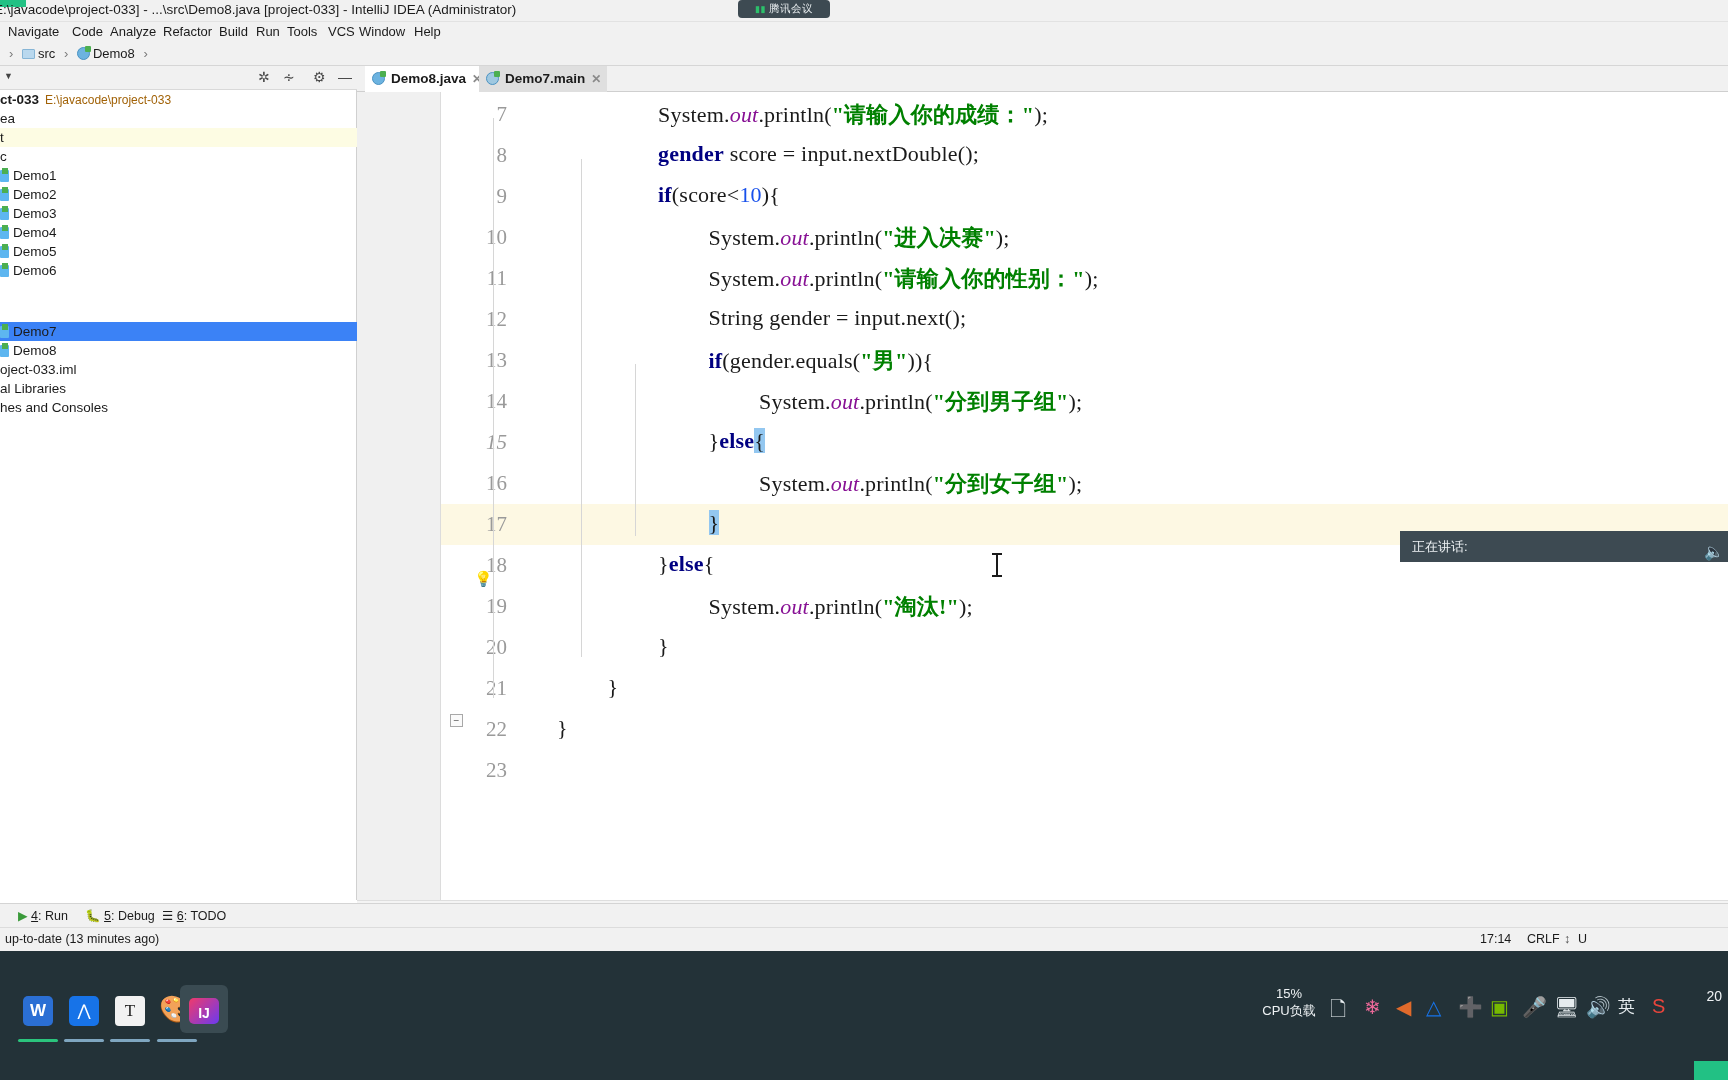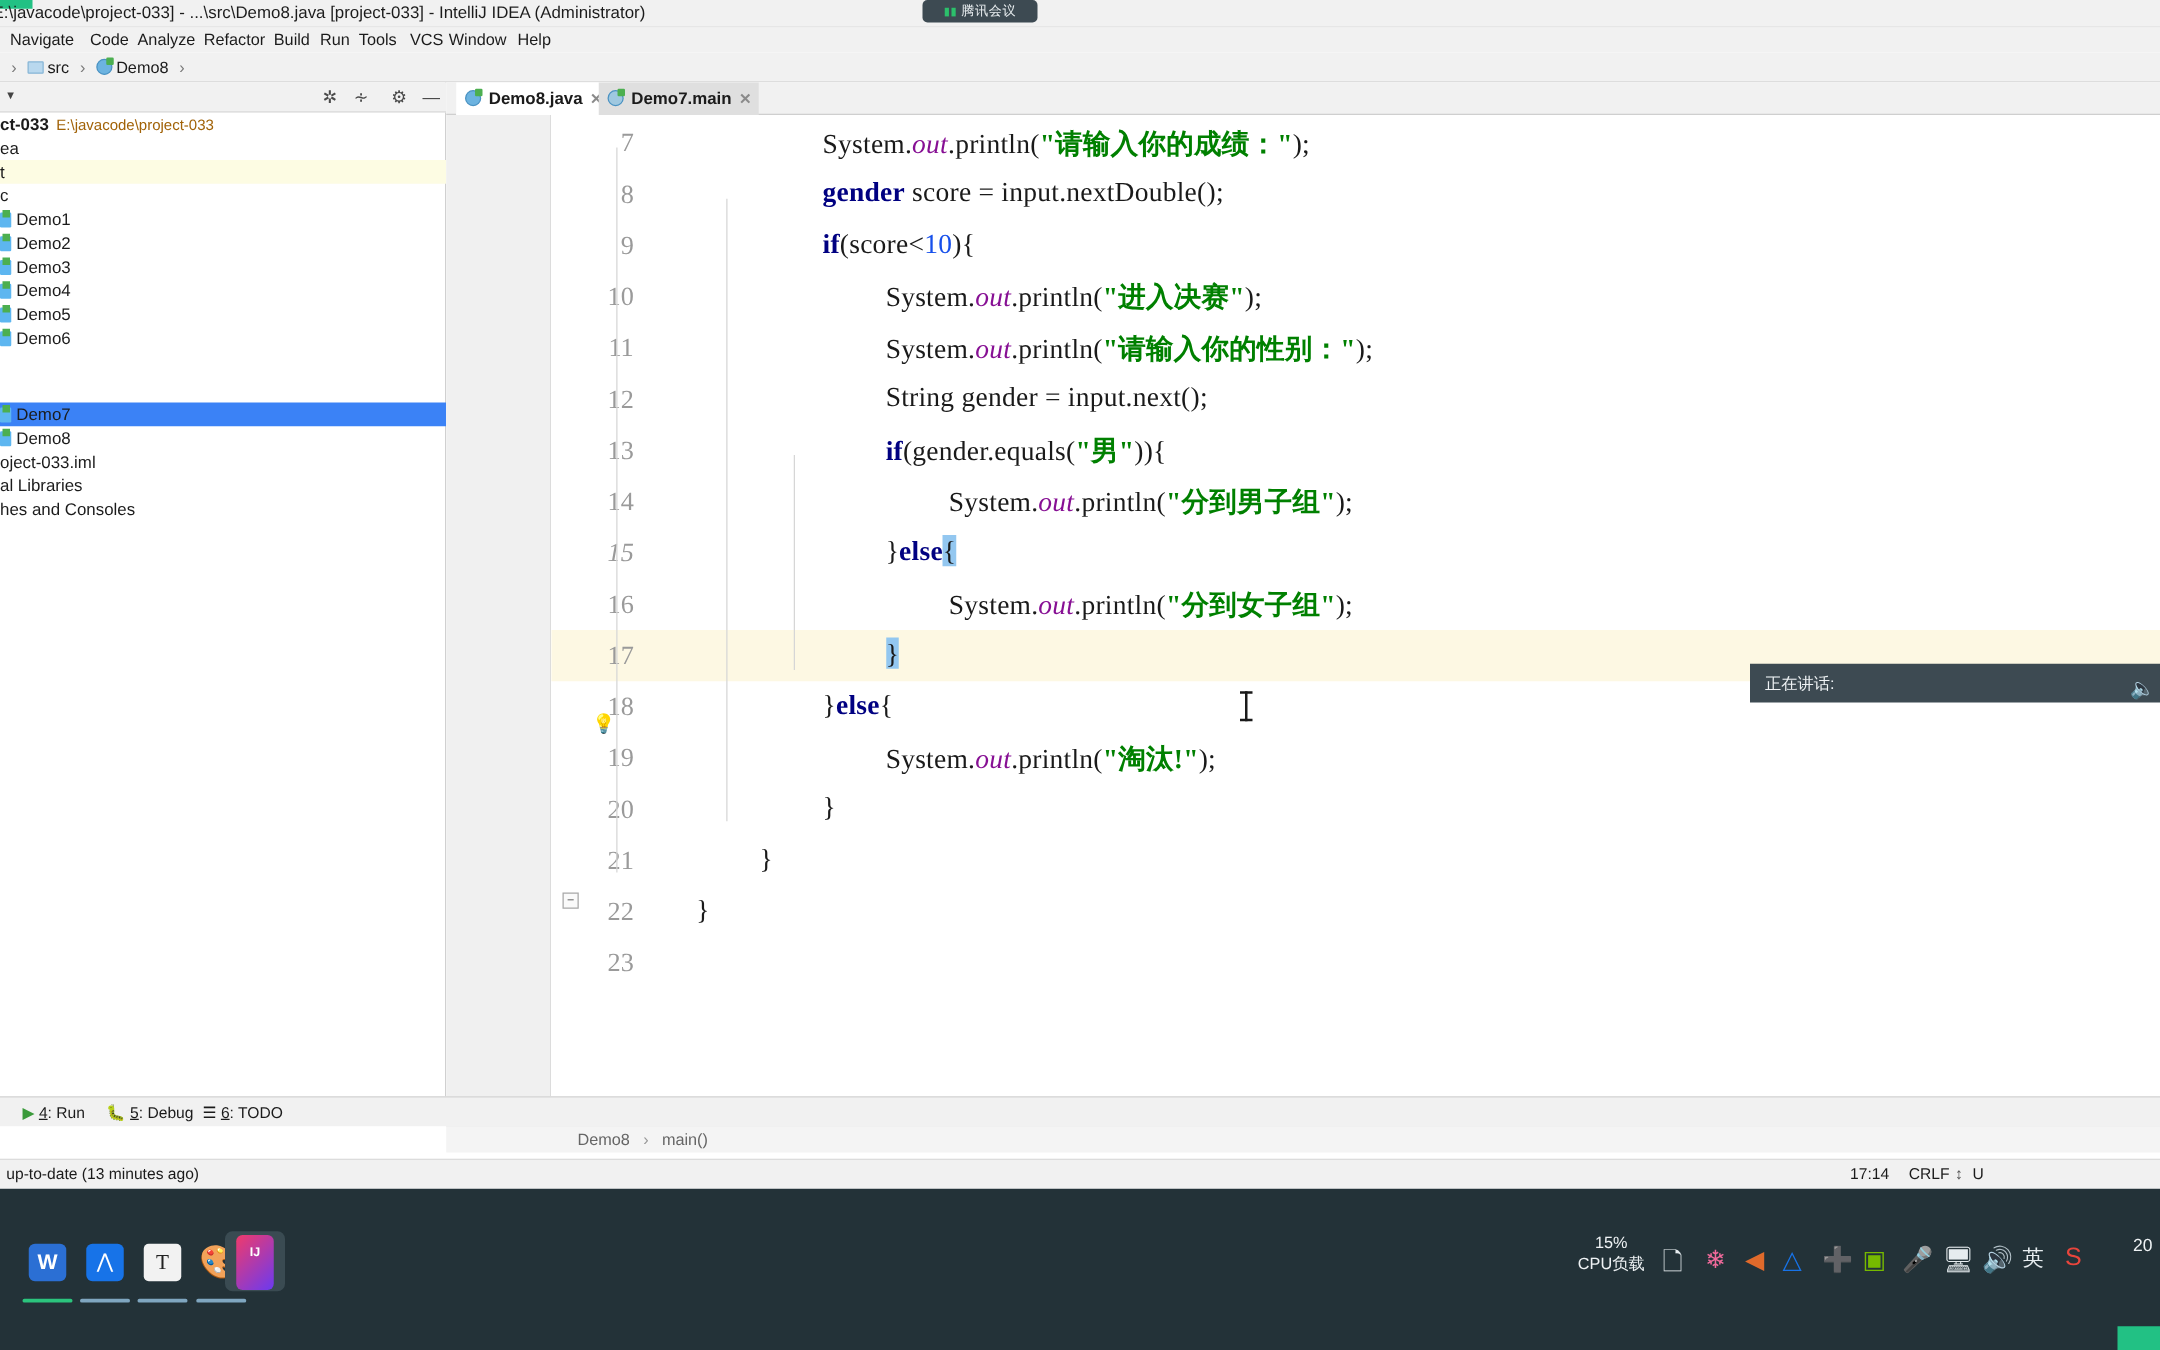--- a/index.html
+++ b/index.html
@@ -195,21 +195,21 @@
   
   .speaking{
     position:absolute; left:1400px; top:531px; width:328px; height:31px;
     background:#3d4a52; color:#eef2f4; font-size:13px;
     line-height:31px; padding-left:12px;
   }
   .speaking .mic{ position:absolute; right:4px; top:5px; font-size:16px; color:#dfe6ea;}
 
   
   .toolwin{
-    position:absolute; left:0; top:877px; width:1728px; height:24px;
+    position:absolute; left:0; top:903px; width:1728px; height:24px;
     background:#f1f1f1; border-top:1px solid #d4d4d4;
   }
   .twitem{ position:absolute; top:4px; font-size:12.5px; color:#1b1b1b; white-space:nowrap;}
   .twitem u{ text-decoration:underline; }
 
   .statusbar{
     position:absolute; left:0; top:927px; width:1728px; height:24px;
     background:#f1f1f1; border-top:1px solid #dcdcdc;
   }
   .st-left{ position:absolute; left:5px; top:4px; font-size:12.5px; color:#1b1b1b;}
@@ -439,21 +439,21 @@
         <span style="display:inline-block;width:30px;height:30px;background:#f2f2f2;border-radius:4px;line-height:30px;font-size:17px;color:#222;vertical-align:middle;font-family:'Liberation Serif',serif;"><span>T</span></span>
       </div>
       <div class="tb-underline" style="left:110px"></div>
 
       <div class="tb-app" style="left:152px;">
         <span style="font-size:26px;">🎨</span>
       </div>
       <div class="tb-underline" style="left:157px"></div>
 
       <div class="tb-app active" style="left:180px; width:48px;">
-        <span style="display:inline-block;width:30px;height:44px;background:linear-gradient(135deg,#f03a6b,#6b3af0);border-radius:5px;line-height:30px;font-size:10px;color:#fff;font-weight:bold;vertical-align:middle;"><span>IJ</span></span>
+        <span style="display:inline-block;width:30px;height:26px;background:linear-gradient(135deg,#f03a6b,#6b3af0);border-radius:5px;line-height:30px;font-size:14px;color:#fff;font-weight:bold;vertical-align:middle;"><span>IJ</span></span>
       </div>
 
       <div class="cpu">
         <div>15%</div>
         <div>CPU负载</div>
       </div>
 
       <div class="tray" style="left:1330px;">🗋</div>
       <div class="tray" style="left:1364px; color:#f06a9b;">❄</div>
       <div class="tray" style="left:1396px; color:#e06a2b;">◀</div>

